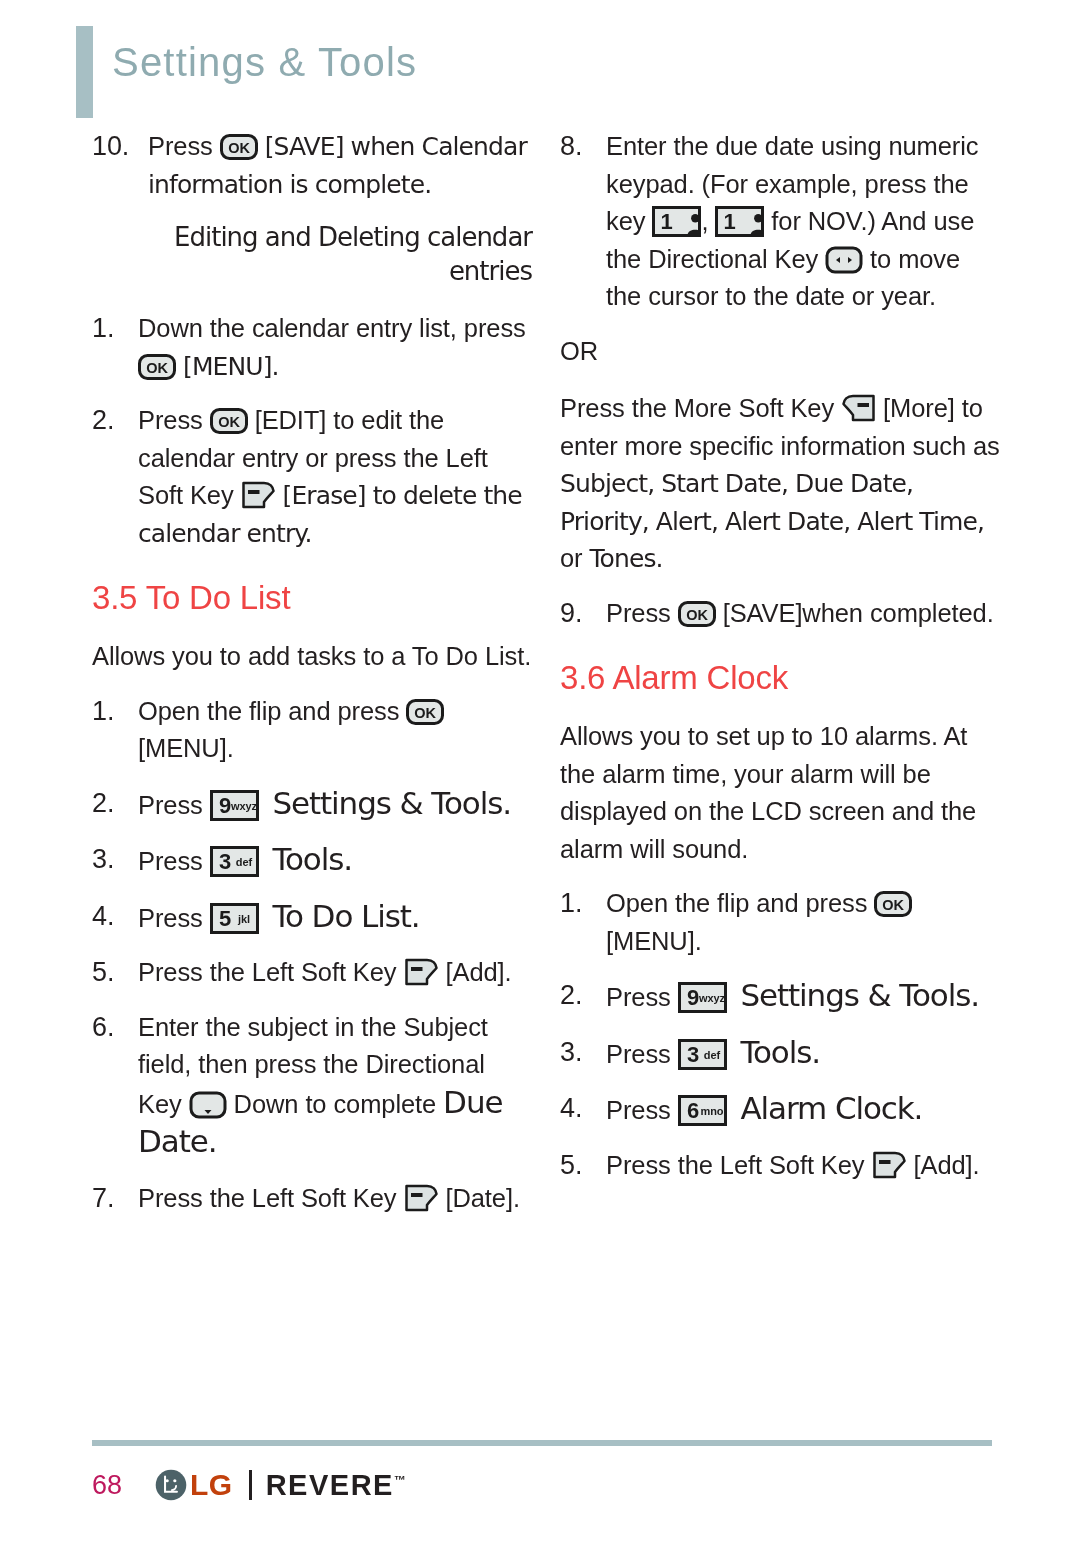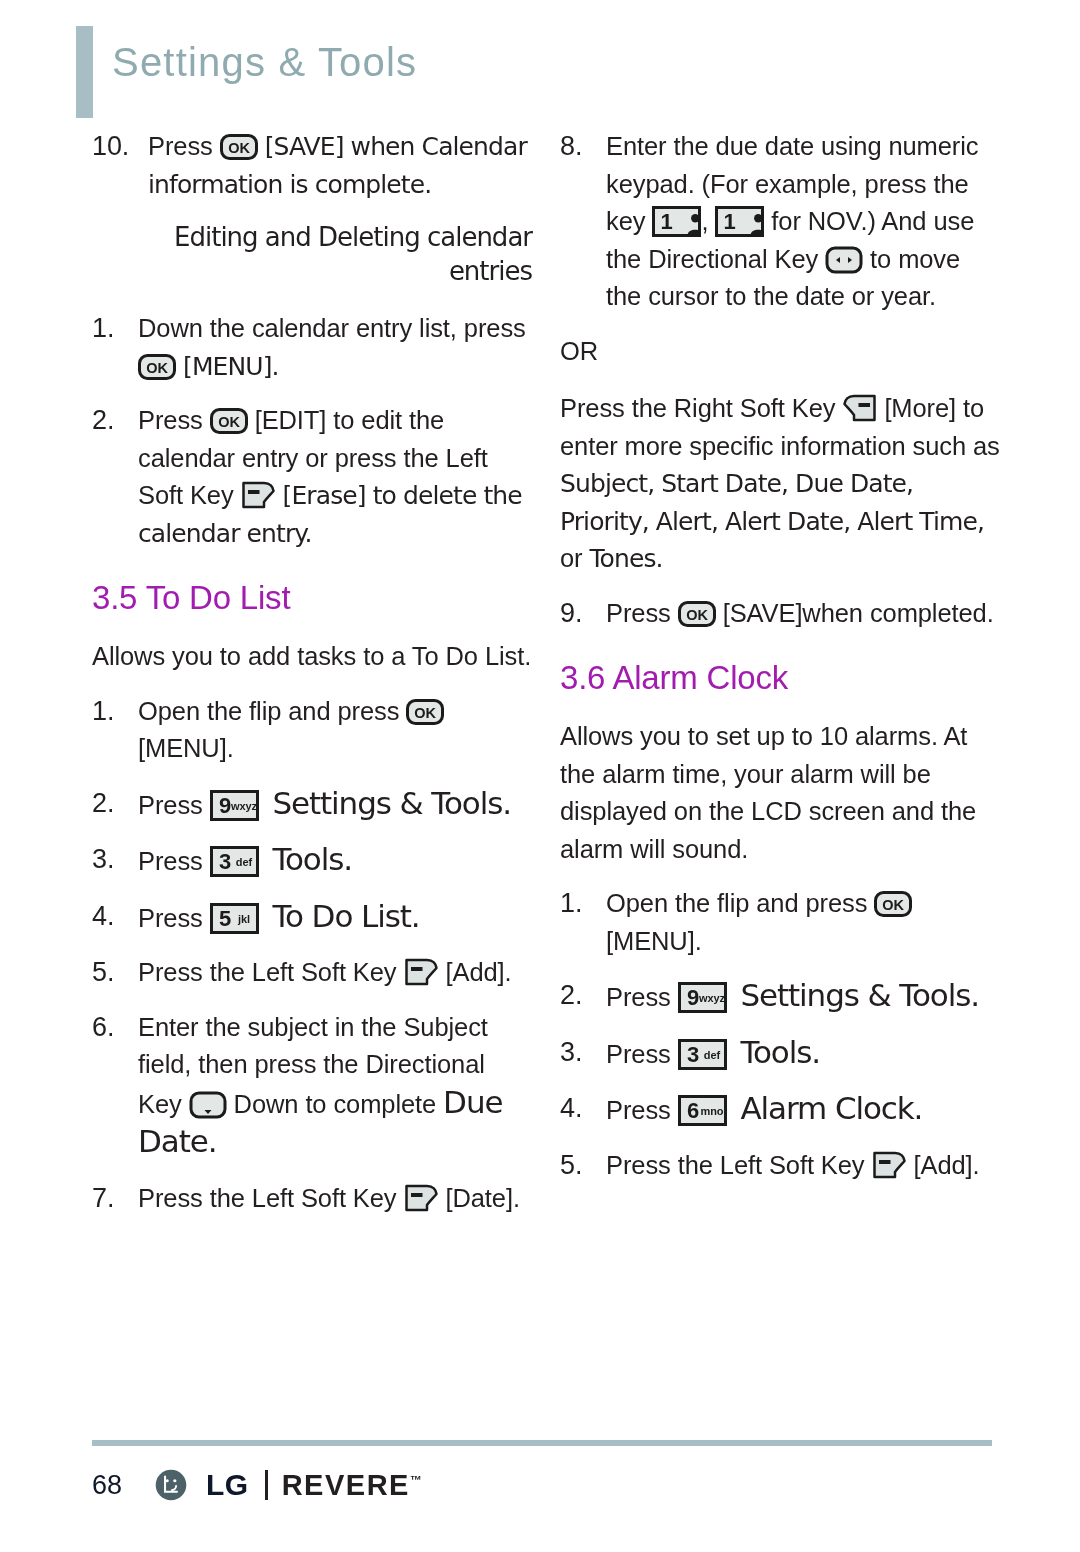--- a/index.html
+++ b/index.html
@@ -96,21 +96,21 @@
     margin-top: 6px;
     font-family: "DejaVu Sans", sans-serif;
     letter-spacing: -1.0px;
     font-weight: 400;
     text-align: right;
   }
 
   .sechead {
     font-size: 33px;
     line-height: 40px;
-    color: #a21caf;
+    color: #ef4444;
     margin-top: 26px;
     margin-bottom: 20px;
     font-weight: 400;
     letter-spacing: -0.2px;
   }
 
   .or-label {
     font-size: 25.5px;
     line-height: 37.5px;
     margin-bottom: 20px;
@@ -161,31 +161,31 @@
   }
   .footer-row {
     position: absolute;
     left: 0;
     top: 28px;
     display: flex;
     align-items: center;
   }
   .page-num {
     font-size: 27px;
-    color: #0f172a;
+    color: #be185d;
     width: 62px;
   }
   .lg-logo { display: flex; align-items: center; }
   .lg-mark { width: 34px; height: 34px; }
   .lg-text {
     font-size: 30px;
     font-weight: bold;
-    color: #0f172a;
+    color: #c2410c;
     letter-spacing: 0.5px;
-    margin-left: 18px;
+    margin-left: 2px;
     line-height: 1;
   }
   .lg-divider {
     width: 3px;
     height: 30px;
     background: #231f20;
     margin: 0 14px 0 16px;
   }
   .revere {
     font-size: 29px;
@@ -342,21 +342,21 @@
               <use href="#sym-voicemail"></use>
             </g>
             </svg></span><span> for NOV.) And use the Directional Key </span><span class="ico ico-dir"><svg viewBox="0 0 76 60" width="38" height="30">
             <use href="#sym-dir-lr"></use>
           </svg></span><span> to move the cursor to the date or year.</span>
     </div>
 
     <div class="or-label">OR</div>
 
     <div class="para">
-      <span>Press the Right Soft Key </span><span class="ico ico-soft"><svg viewBox="0 0 70 60" width="35" height="30">
+      <span>Press the More Soft Key </span><span class="ico ico-soft"><svg viewBox="0 0 70 60" width="35" height="30">
             <use href="#sym-softr"></use>
           </svg></span><span> [More] to enter more specific information such as </span><span class="wide-face">Subject, Start Date, Due Date, Priority, Alert, Alert Date, Alert Time,</span><span> or </span><span class="wide-face">Tones.</span>
     </div>
 
     <div class="step">
       <span class="num">9.</span><span>Press </span><span class="ico ico-ok"><svg viewBox="0 0 76 52" width="38" height="26">
             <use href="#sym-ok"></use>
           </svg></span><span> [SAVE]when completed.</span>
     </div>
 

